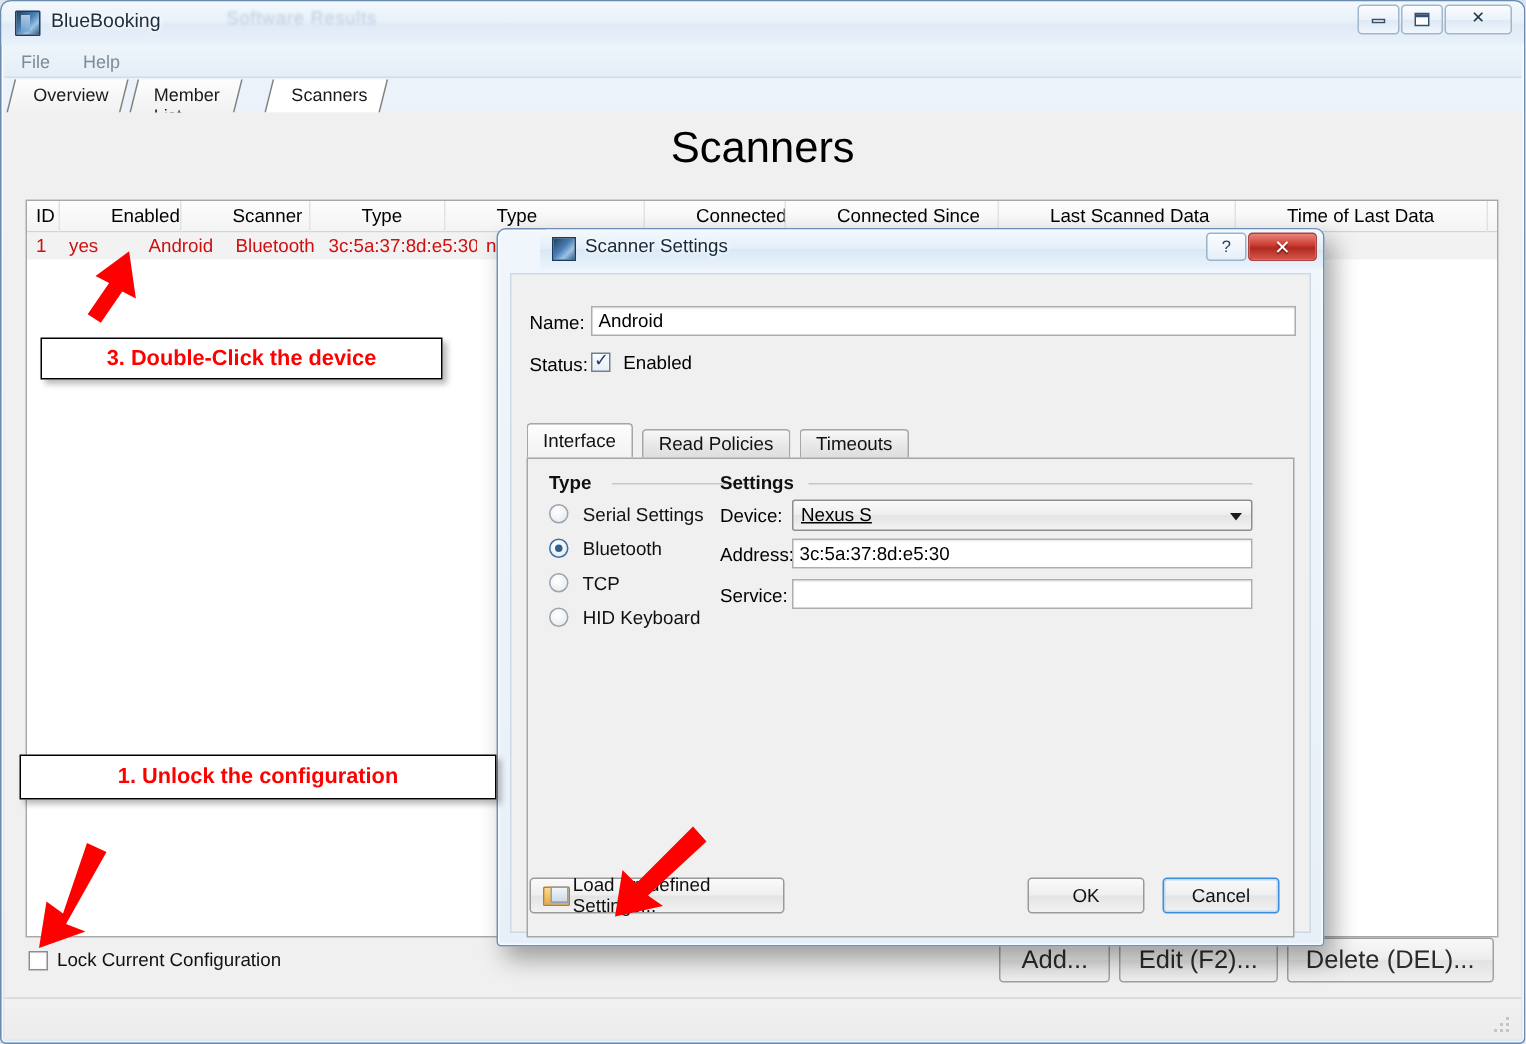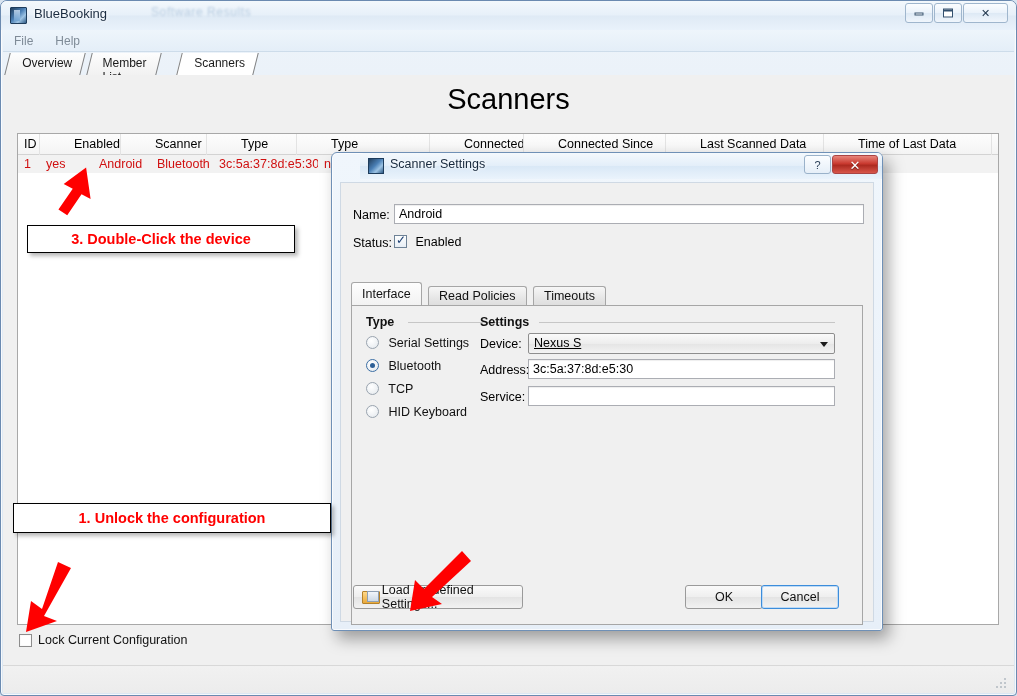--- a/index.html
+++ b/index.html
@@ -306,20 +306,25 @@
           <div class="td" style="width:130px"></div>
           <div class="td" style="width:140px"></div>
         </div>
       </div>
 
       <div class="lockrow">
         <span class="chk"></span>
         <span class="lbl">Lock Current Configuration</span>
       </div>
 
+      <div class="mainbtns">
+        <div class="mbtn">Add...</div>
+        <div class="mbtn">Edit (F2)...</div>
+        <div class="mbtn">Delete (DEL)...</div>
+      </div>
     </div>
 
     <div class="statusbar">
       <div class="grip">
         <i style="left:8px;top:8px"></i>
           <i style="left:4px;top:8px"></i>
           <i style="left:8px;top:4px"></i>
         <i style="left:0px;top:8px"></i>
           <i style="left:4px;top:4px"></i>
           <i style="left:8px;top:0px"></i>
@@ -392,21 +397,21 @@
 
         <div class="fld-row" style="left:128px; top:84px;">Service:</div>
         <div class="txtin" style="left:176px; top:80px; width:307px;"></div>
       </div>
 
       <div class="dlgfoot-btn" style="left:12px; bottom:12px; width:170px; justify-content:flex-start; padding-left:8px;">
         <span class="folder-ic"></span>
         <span>Load Predefined Settings...</span>
       </div>
       <div class="dlgfoot-btn" style="right:110px; bottom:12px; width:78px;">OK</div>
-      <div class="dlgfoot-btn def" style="right:34px; bottom:12px; width:78px;">Cancel</div>
+      <div class="dlgfoot-btn def" style="right:20px; bottom:12px; width:78px;">Cancel</div>
     </div>
   </div>
 
   <svg class="arrow-svg" style="left:48px; top:160px;" width="66" height="68">
     <g transform="translate(3,2)">
       <path d="M28 4 L41 33 L31 31 L23 55 L13 52 L21 28 L11 26 Z" fill="#ff0000" transform="rotate(16 26 30)"></path>
     </g>
   </svg>
   <div class="callout" style="left: 27px; top: 225px; width: 268px; height: 28px; color: rgb(255, 0, 0);">
     <div>3. Double-Click the device</div>

